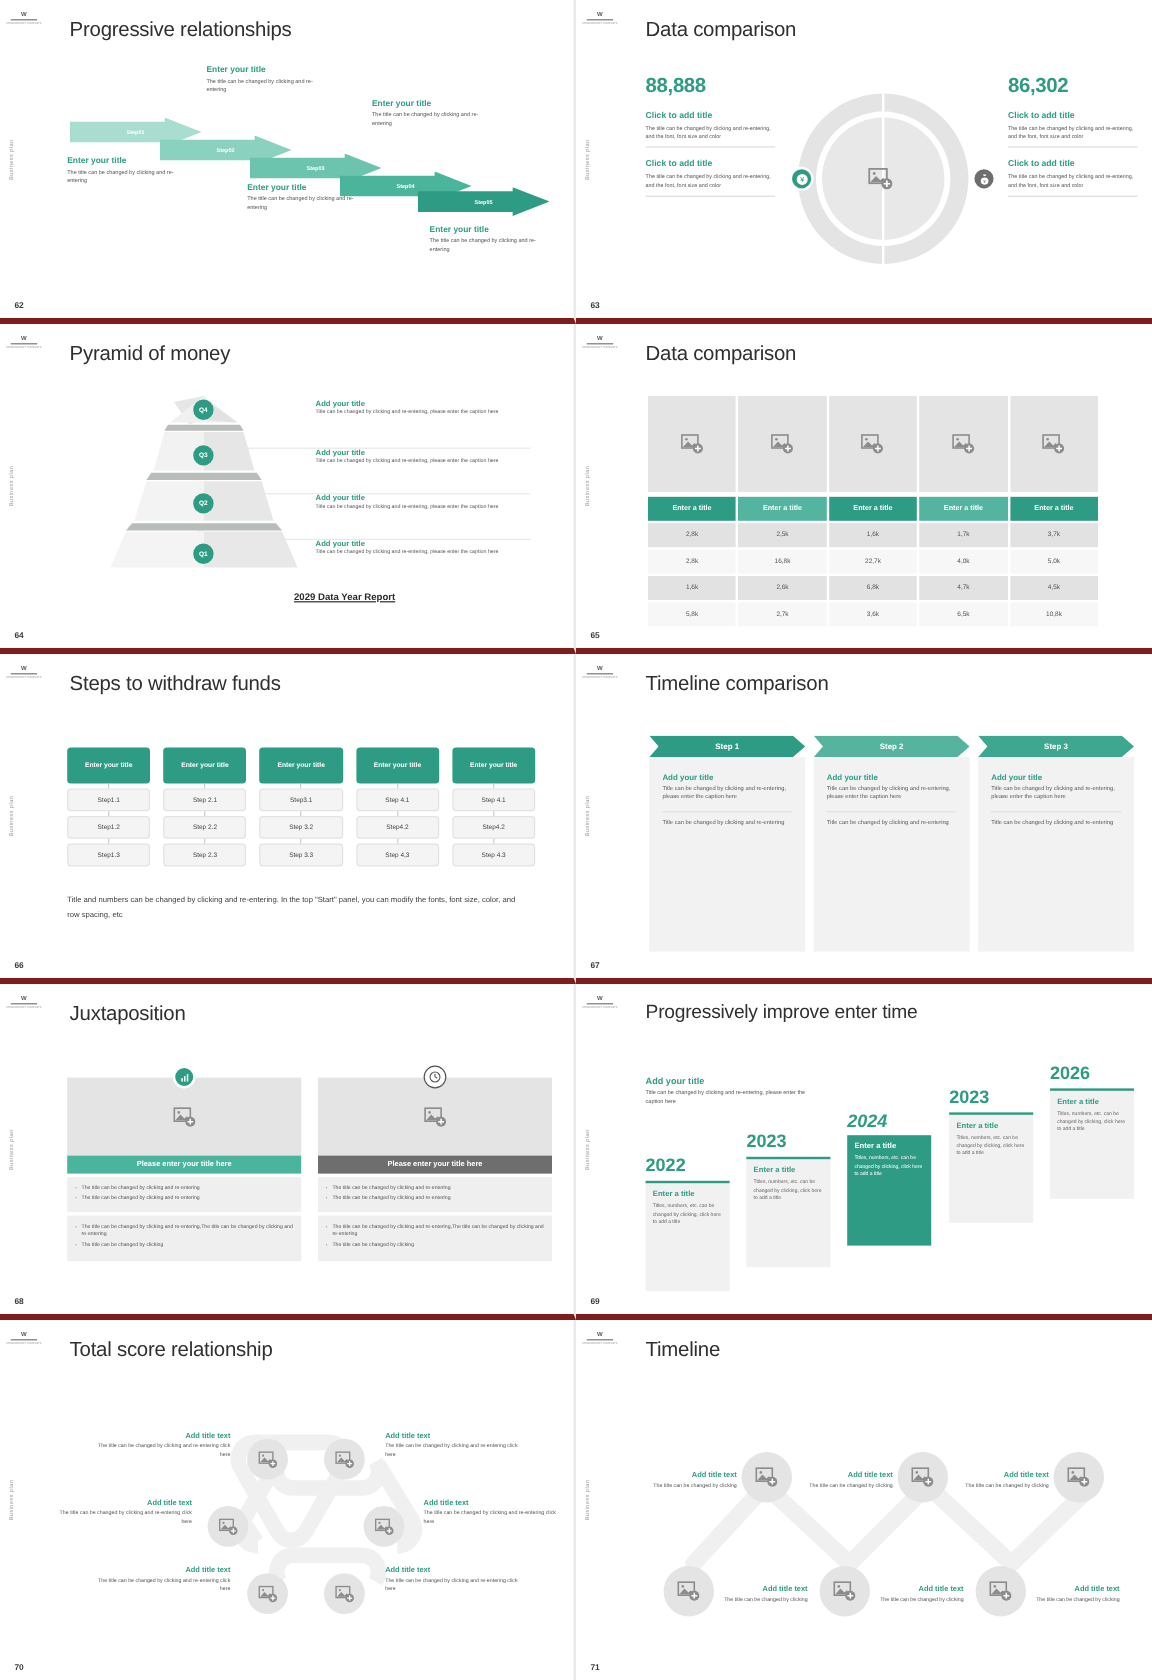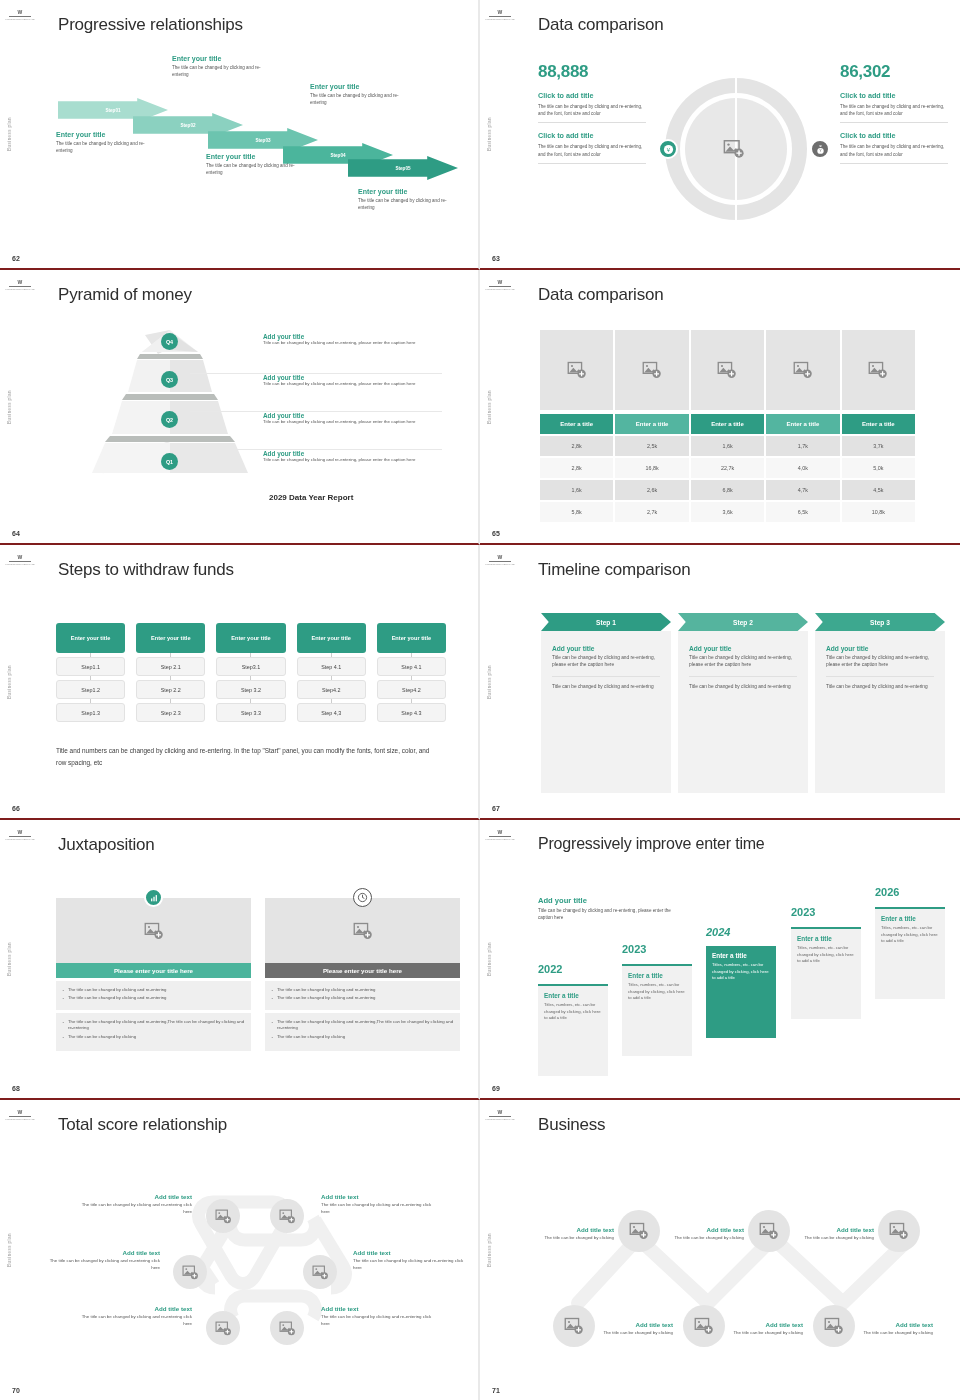--- a/index.html
+++ b/index.html
@@ -5,21 +5,21 @@
   * { box-sizing: border-box; margin:0; padding:0; }
   html,body { width:960px; height:1400px; background:#e9e9e9; }
   body { font-family:"Liberation Sans", sans-serif; }
 
   .grid { width:960px; height:1400px; display:grid;
           grid-template-columns:480px 480px;
           grid-template-rows:270px 275px 275px 280px 300px; }
 
   .slide { position:relative; background:#ffffff; overflow:hidden; }
   .slide.r-border { border-right:2px solid #e9e9e9; }
-  .slide.b-border { border-bottom:2px solid #7f1d1d; }
+  .slide.b-border { border-bottom:5px solid #7f1d1d; }
 
   .logo { position:absolute; left:6px; top:5px; width:28px; height:20px;
           display:flex; flex-direction:column; align-items:center; justify-content:center; }
   .logo .lg-w { font-size:5px; color:#555; letter-spacing:.3px; line-height:5px; font-weight:bold;}
   .logo .lg-bar { width:22px; height:1px; background:#777; margin:1px 0; }
   .logo .lg-sub { font-size:2.4px; color:#999; line-height:3px; white-space:nowrap;}
 
   .vlabel { position:absolute; left:7px; top:50%; transform:translateY(-50%) rotate(180deg);
             writing-mode:vertical-rl; font-size:4.6px; color:#9a9a9a; letter-spacing:.4px; }
 
@@ -77,21 +77,21 @@
   .jlist { background:#efefef; padding:4px 6px; }
   .jlist li { list-style:none; font-size:4.3px; color:#555; line-height:1.5; margin:2px 0; padding-left:6px; position:relative;}
   .jlist li:before { content:"·"; position:absolute; left:0; top:-1px; font-size:7px; color:#777;}
 
   
   .yrcard { position:absolute; background:#f1f1f1; border-top:2px solid #2e9c84; padding:6px 6px;}
   .yrcard.hl { background:#2e9c84; border-top:none; }
   .yrcard .ct { font-size:6.4px; font-weight:bold; color:#2e9c84; margin-bottom:3px;}
   .yrcard .cd { font-size:4.2px; color:#666; line-height:1.55;}
   .yrcard.hl .ct, .yrcard.hl .cd { color:#fff; }
-  .yrlbl { position:absolute; font-size:11px; font-weight:bold; color:#2e9c84; }
+  .yrlbl { position:absolute; font-size:15px; font-weight:bold; color:#2e9c84; }
 
   
   .imgcirc { position:absolute; border-radius:50%; background:#e4e4e4;
              display:flex; align-items:center; justify-content:center;}
   .cap .t { font-size:6.2px; font-weight:bold; color:#2e9c84; margin-bottom:2px;}
   .cap .d { font-size:4.4px; color:#555; line-height:1.5;}
 </style>
 </head>
 <body>
 
@@ -272,21 +272,21 @@
     <div style="position:absolute;left:190px;top:141px;width:252px;border-top:1px solid #e8e8e8;"></div>
     <div class="s64row" style="position:absolute;left:263px;top:142px;width:178px;">
       <div class="t">Add your title</div>
       <div class="d">Title can be changed by clicking and re-entering, please enter the caption here</div>
     </div>
     <div style="position:absolute;left:190px;top:179px;width:252px;border-top:1px solid #e8e8e8;"></div>
     <div class="s64row" style="position:absolute;left:263px;top:180px;width:178px;">
       <div class="t">Add your title</div>
       <div class="d">Title can be changed by clicking and re-entering, please enter the caption here</div>
     </div>
-    <div style="position:absolute;left:269px;top:223px;font-size:8px;font-weight:bold;color:#2b2b2b;">2029 Data Year Report</div>
+    <div style="position:absolute;left:245px;top:223px;font-size:8px;font-weight:bold;color:#2b2b2b;text-decoration:underline;">2029 Data Year Report</div>
 
     <div class="pagenum">64</div>
   </div>
 
   <div class="slide b-border">
     <div class="logo">
       <div class="lg-w">W</div>
       <div class="lg-bar"></div>
       <div class="lg-sub">POWERPOINT TEMPLATE</div>
     </div>
@@ -655,21 +655,21 @@
     <div class="pagenum">70</div>
   </div>
 
   <div class="slide">
     <div class="logo">
       <div class="lg-w">W</div>
       <div class="lg-bar"></div>
       <div class="lg-sub">POWERPOINT TEMPLATE</div>
     </div>
     <div class="vlabel">Business plan</div>
-    <div class="title">Business</div>
+    <div class="title">Timeline</div>
 
     <svg width="420" height="140" style="position:absolute;left:58px;top:100px;">
       <path d="M100 38 L40 103 M100 38 L170 103 M235 38 L170 103 M235 38 L305 103 M372 38 L305 103" stroke="#f0f0f0" stroke-width="14" fill="none" stroke-linecap="round"></path>
     </svg>
 
     <div class="imgcirc" style="left:138px;top:110px;width:42px;height:42px;">
         <svg width="22" height="20">
           <use href="#ic-img" width="22" height="20"></use>
         </svg>
       </div>

